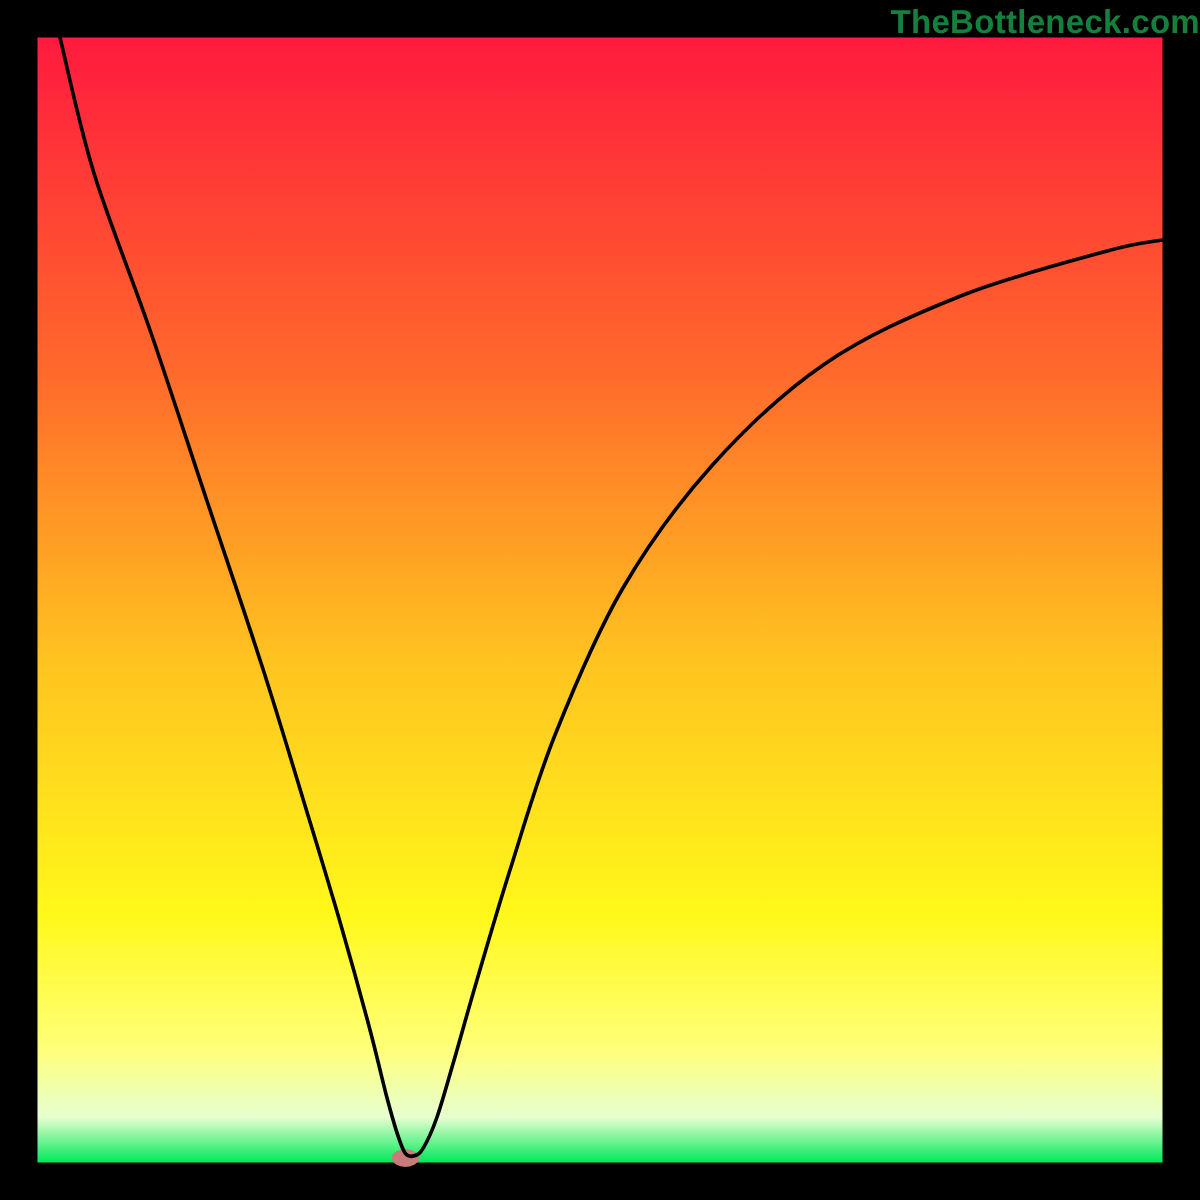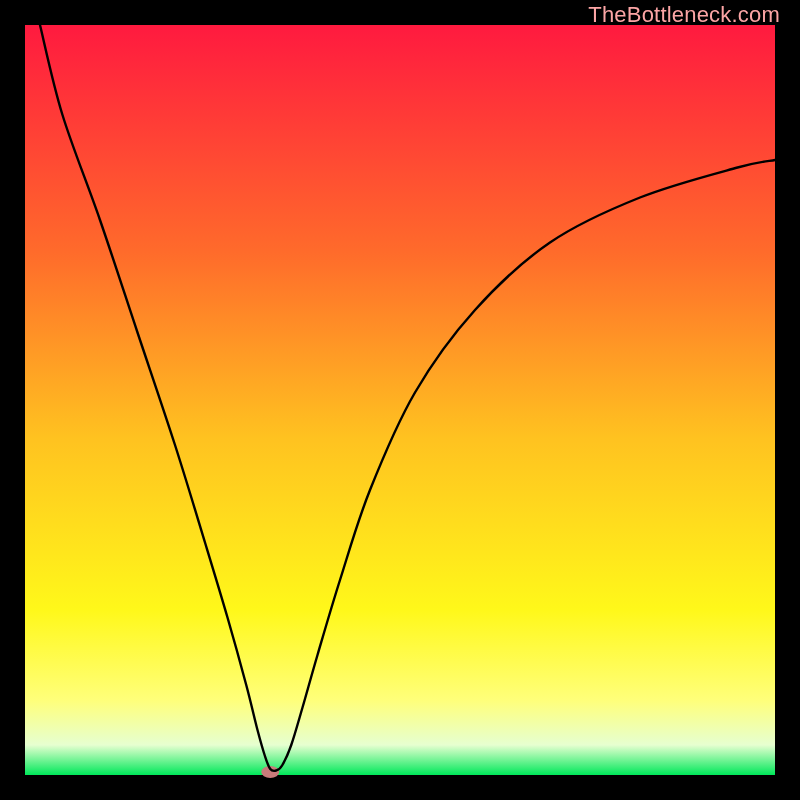--- a/index.html
+++ b/index.html
@@ -13,25 +13,25 @@
   }
   .frame {
     position: absolute;
     left: 0;
     top: 0;
     width: 800px;
     height: 800px;
   }
   .watermark {
     position: absolute;
-    right: 20px;
+    right: 0;
     top: 2px;
-    color: #fca5a5;
+    color: #15803d;
     font-size: 22px;
-    font-weight: 400;
+    font-weight: 700;
     letter-spacing: 0.2px;
   }
   svg { display: block; }
 </style>
 </head>
 <body>
 
 <div class="frame">
   <svg id="chart-svg" width="800" height="800" viewBox="0 0 800 800">
     <defs>

